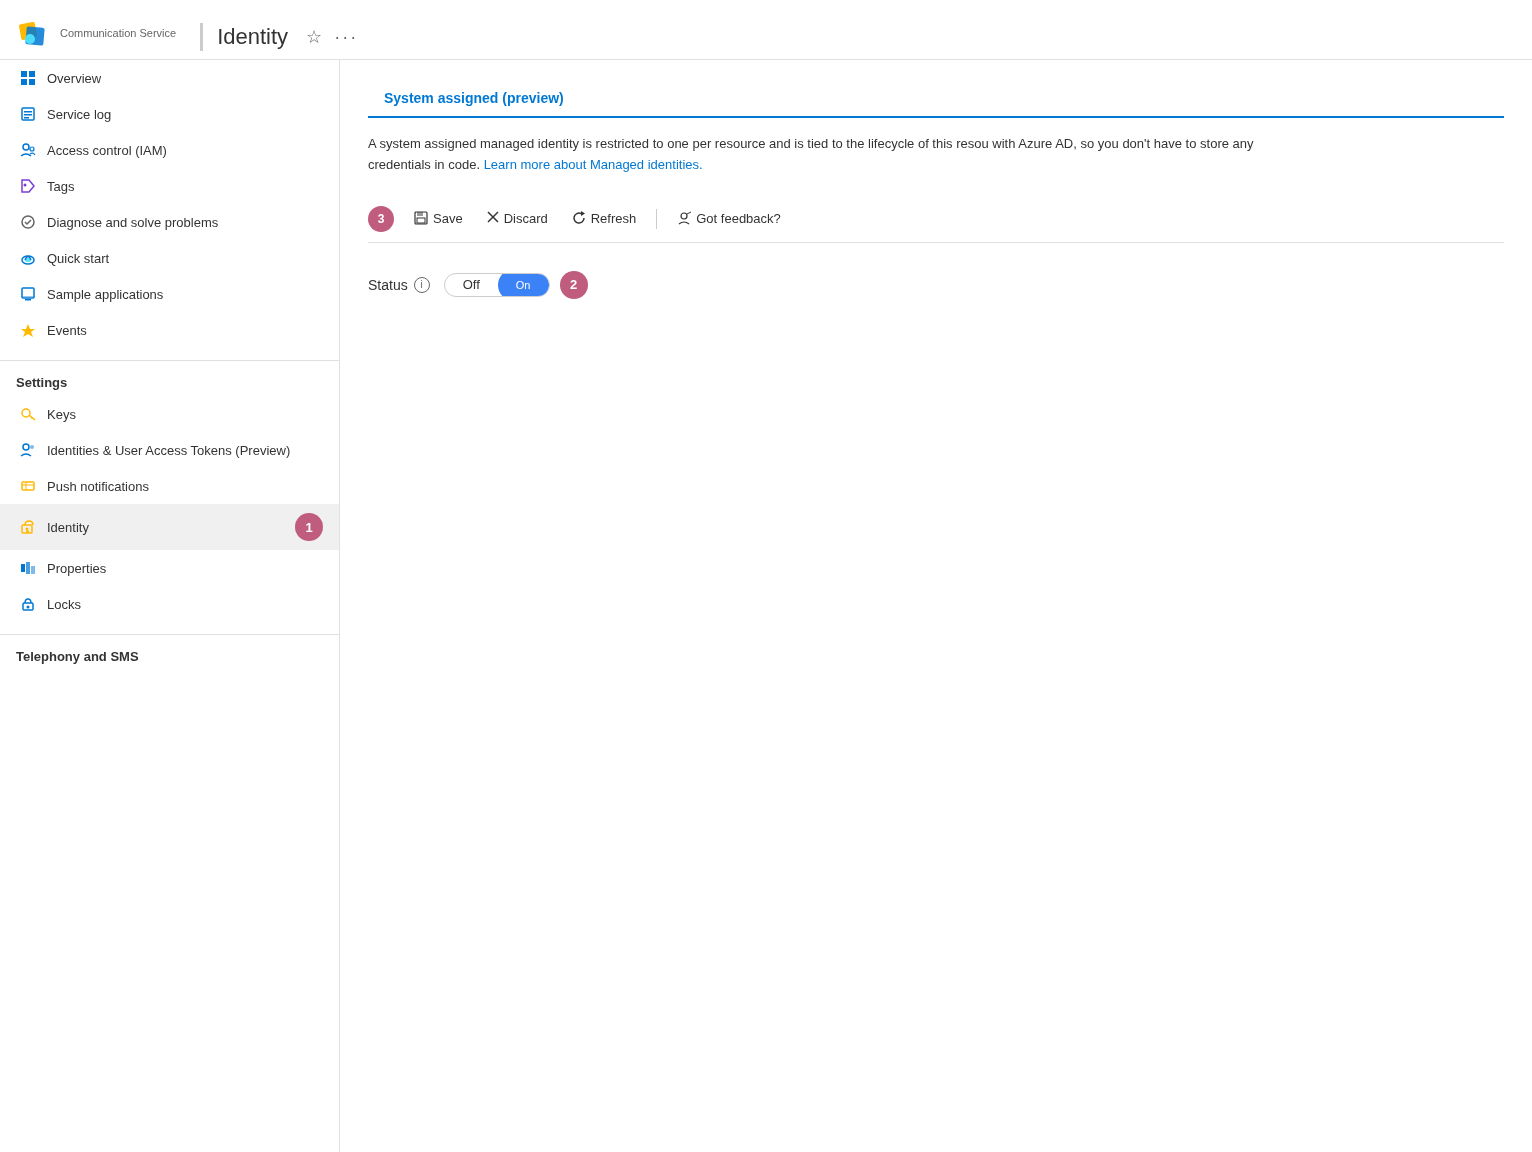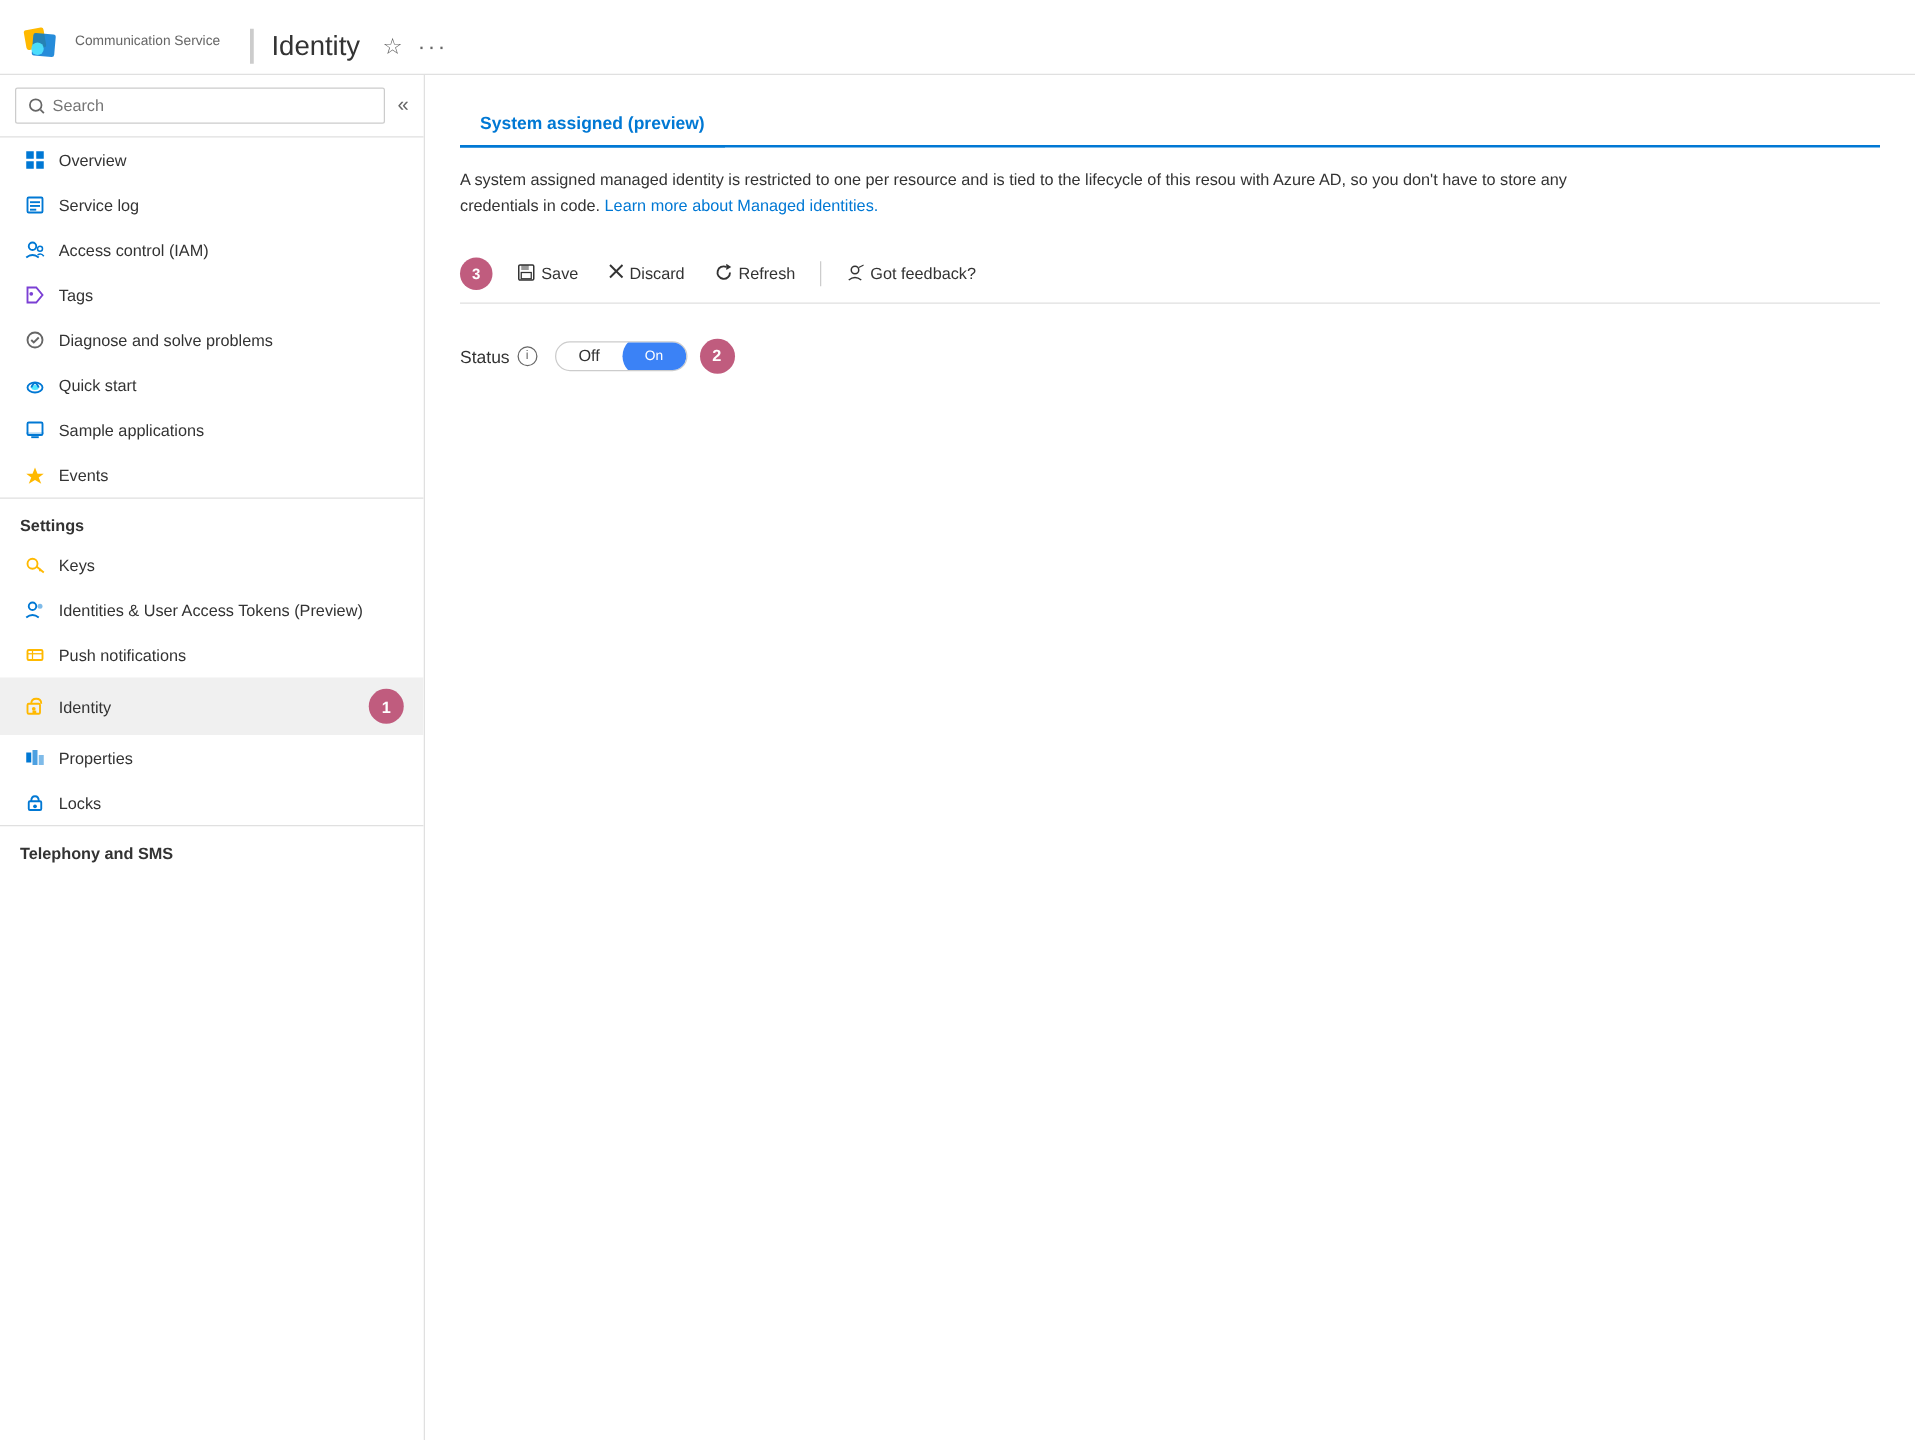--- a/index.html
+++ b/index.html
@@ -14,21 +14,21 @@
     .header-actions { display: flex; align-items: center; gap: 12px; margin-left: 8px; }
 
     
     .main-layout { display: flex; flex: 1; overflow: hidden; }
 
     
     .sidebar { width: 340px; border-right: 1px solid #e0e0e0; display: flex; flex-direction: column; overflow: hidden; background: #fff; }
     .nav-item { display: flex; align-items: center; gap: 10px; padding: 9px 16px; cursor: pointer; color: #333; font-size: 13px; border-left: 3px solid transparent; }
     .nav-item.active { background: #f0f0f0; border-left: 3px solid transparent; font-weight: 400; }
     .nav-icon { width: 18px; height: 18px; display: flex; align-items: center; justify-content: center; font-size: 14px; flex-shrink: 0; }
-    .section-header { padding: 14px 16px 6px; font-weight: 600; font-size: 13px; color: #333; border-top: 1px solid #e0e0e0; margin-top: 0; }
+    .section-header { padding: 14px 16px 6px; font-weight: 600; font-size: 13px; color: #333; border-top: 1px solid #e0e0e0; margin-top: 12px; }
 
     
     .sidebar-scroll { flex: 1; overflow-y: auto; position: relative; }
     .sidebar-scroll::-webkit-scrollbar { width: 8px; }
     .sidebar-scroll::-webkit-scrollbar-track { background: #f1f1f1; }
     .sidebar-scroll::-webkit-scrollbar-thumb { background: #c1c1c1; border-radius: 4px; }
 
     
     .step-badge { width: 28px; height: 28px; border-radius: 50%; background: #c05c7e; color: #fff; font-size: 13px; font-weight: 600; display: flex; align-items: center; justify-content: center; flex-shrink: 0; }
 
@@ -91,30 +91,20 @@
       <span style="font-size:18px;color:#666;cursor:pointer;">☆</span>
       <span style="font-size:18px;color:#666;cursor:pointer;letter-spacing:2px;">···</span>
     </div>
   </div>
 </div>
 
 <div class="main-layout">
 
   <div class="sidebar">
 
-    <div style="display:flex;align-items:center;padding:10px 12px;border-bottom:1px solid #e0e0e0;">
-      <div style="display:flex;align-items:center;border:1px solid #ccc;border-radius:2px;padding:6px 10px;flex:1;gap:6px;">
-        <svg width="14" height="14" viewBox="0 0 14 14">
-            <circle cx="6" cy="6" r="5" fill="none" stroke="#666" stroke-width="1.5"></circle>
-            <line x1="10" y1="10" x2="13" y2="13" stroke="#666" stroke-width="1.5"></line>
-          </svg>
-        <input type="text" style="border: none; outline: none; font-size: 13px; color: rgb(51, 51, 51); width: 100%;" placeholder="Search">
-      </div>
-      <span style="font-size:16px;color:#666;cursor:pointer;margin-left:10px;">«</span>
-    </div>
 
     <div class="sidebar-scroll">
 
       <div class="nav-item">
         <span class="nav-icon">
           <svg width="16" height="16" viewBox="0 0 16 16">
               <rect x="1" y="1" width="6" height="6" fill="#0078d4"></rect>
               <rect x="9" y="1" width="6" height="6" fill="#0078d4"></rect>
               <rect x="1" y="9" width="6" height="6" fill="#0078d4"></rect>
               <rect x="9" y="9" width="6" height="6" fill="#0078d4"></rect>

